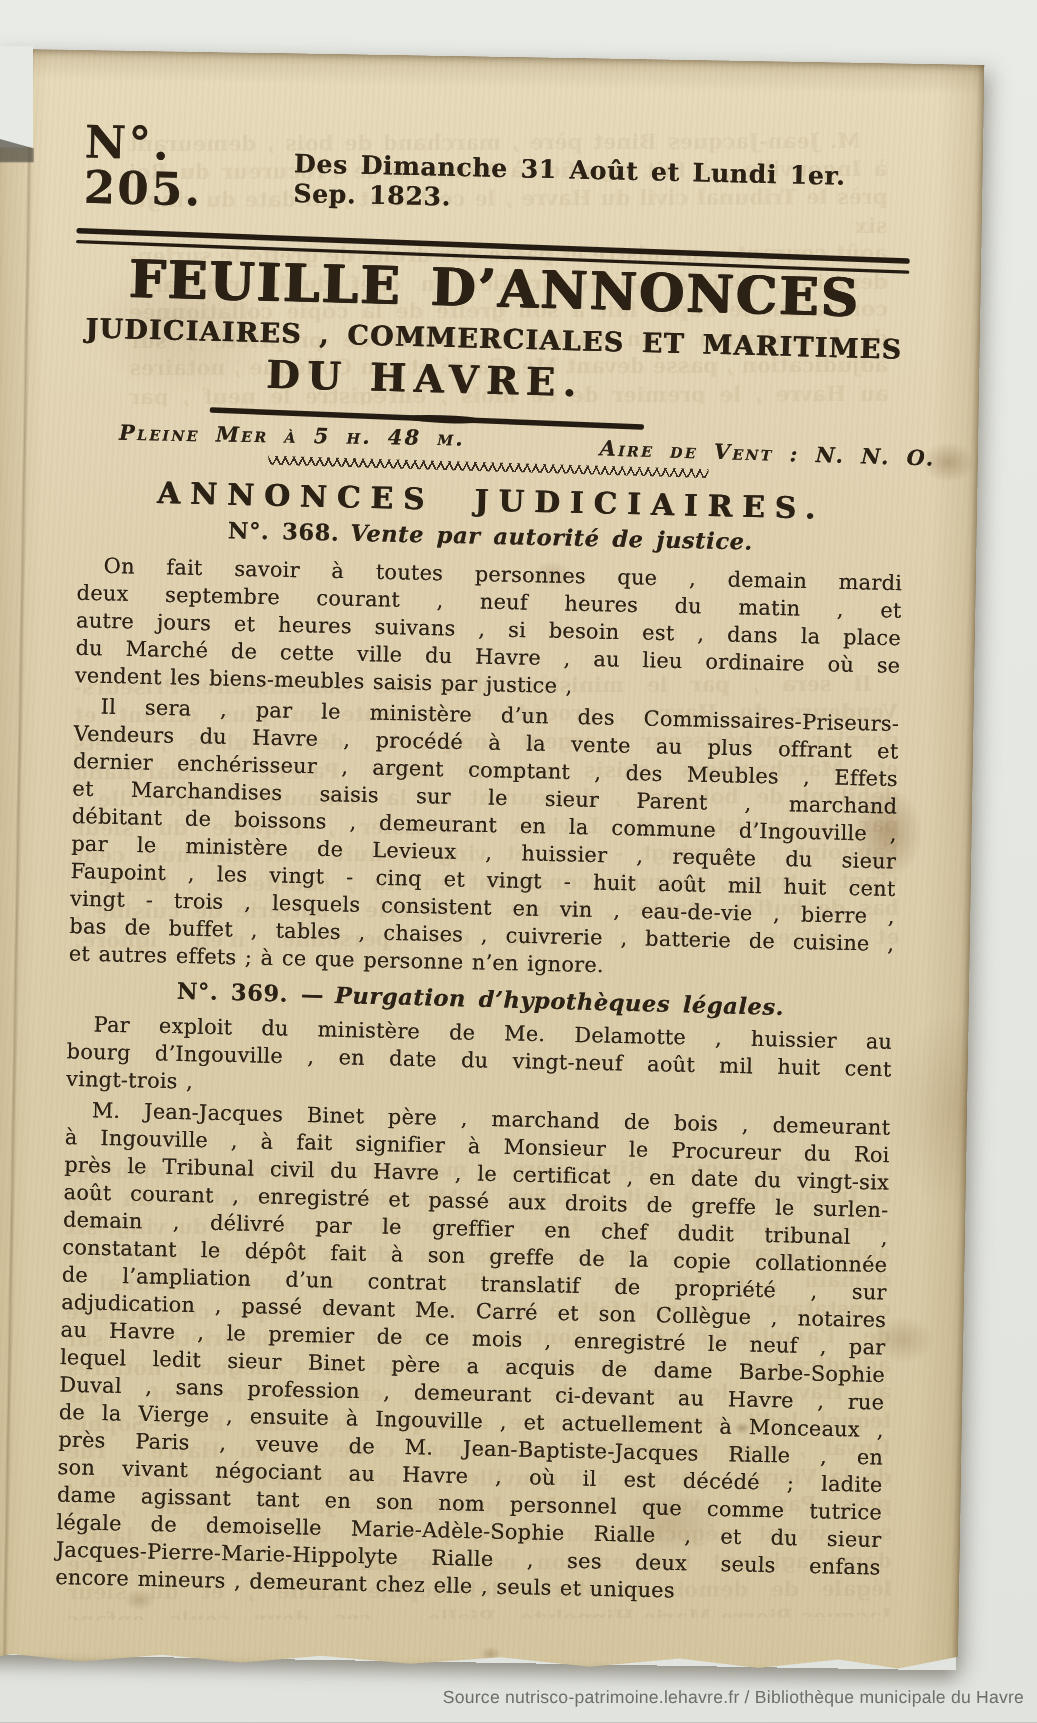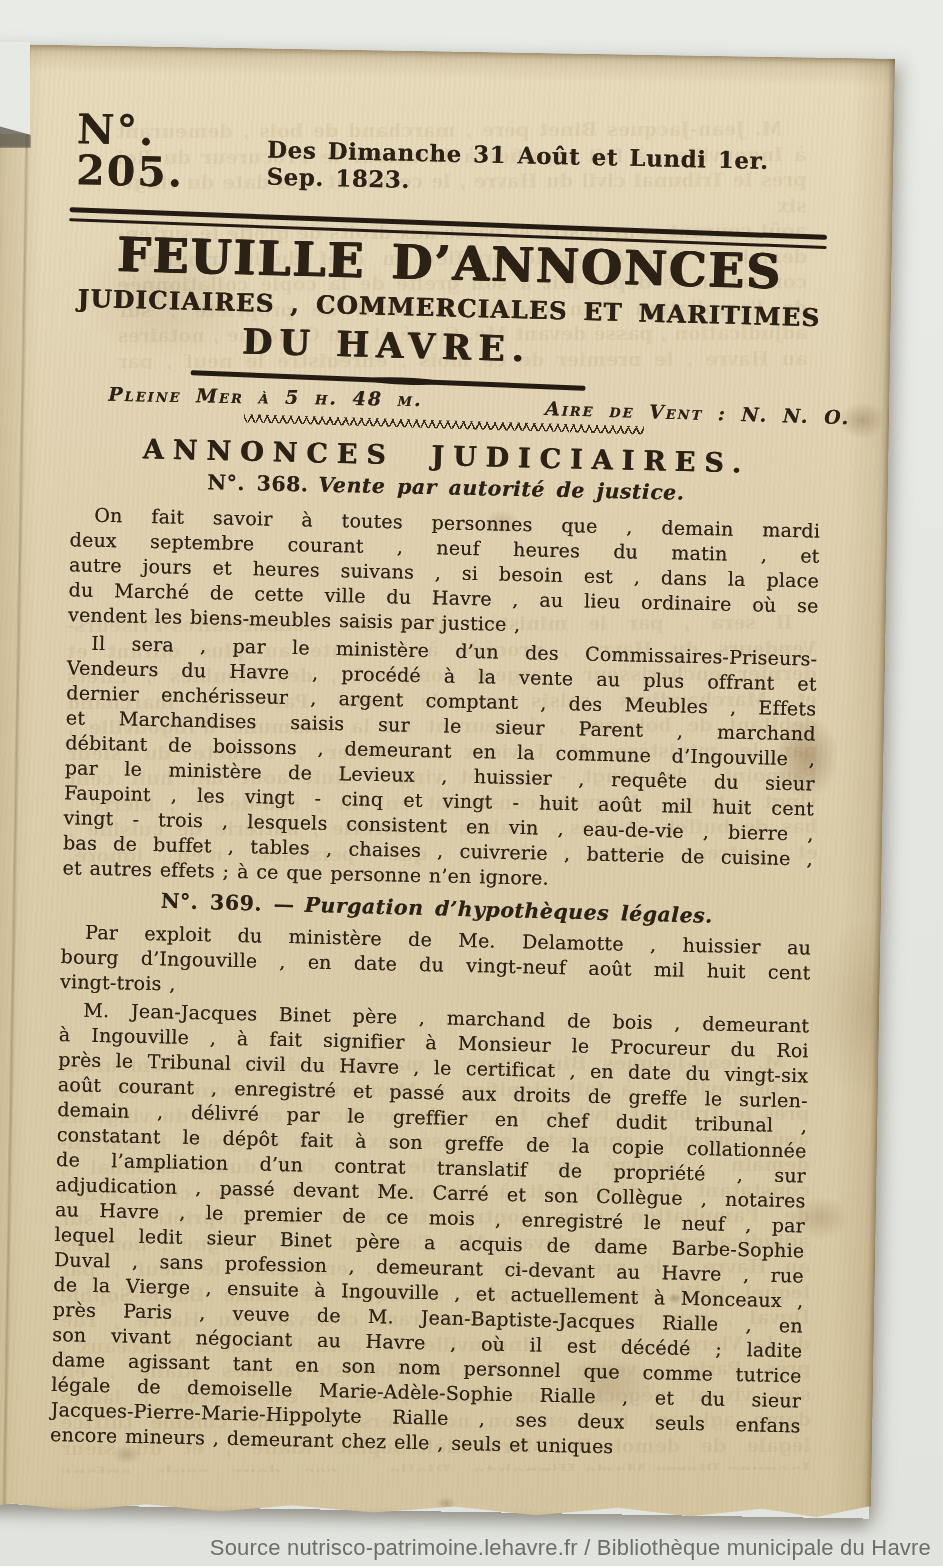--- a/index.html
+++ b/index.html
@@ -89,21 +89,21 @@
   .bline.first{text-indent:24px;}
   .para .bline:last-child{text-align-last:auto;}
   .nh-spacer{margin-top:8px;margin-bottom:6px;}
   
   .corner-patch{position:absolute;left:0;top:42px;width:30px;height:92px;background:#e7e9e5;}
   .corner-patch::after{content:'';position:absolute;left:-2px;bottom:-14px;width:110%;height:26px;
     background:#4f4c44;clip-path:polygon(0 15%,100% 50%,100% 100%,0 100%);opacity:.7;filter:blur(1px);}
   
   .source-bar{position:absolute;right:12px;top:1535px;
     font-family:"Liberation Sans","DejaVu Sans",sans-serif;
-    font-size:22px;color:#6b6f66;letter-spacing:.2px;}
+    font-size:16px;color:#6b6f66;letter-spacing:.2px;}
 </style>
 </head>
 <body>
 
 <div class="stage">
 
   <div class="paper-shadow"></div>
 
   <div class="paper">
 

